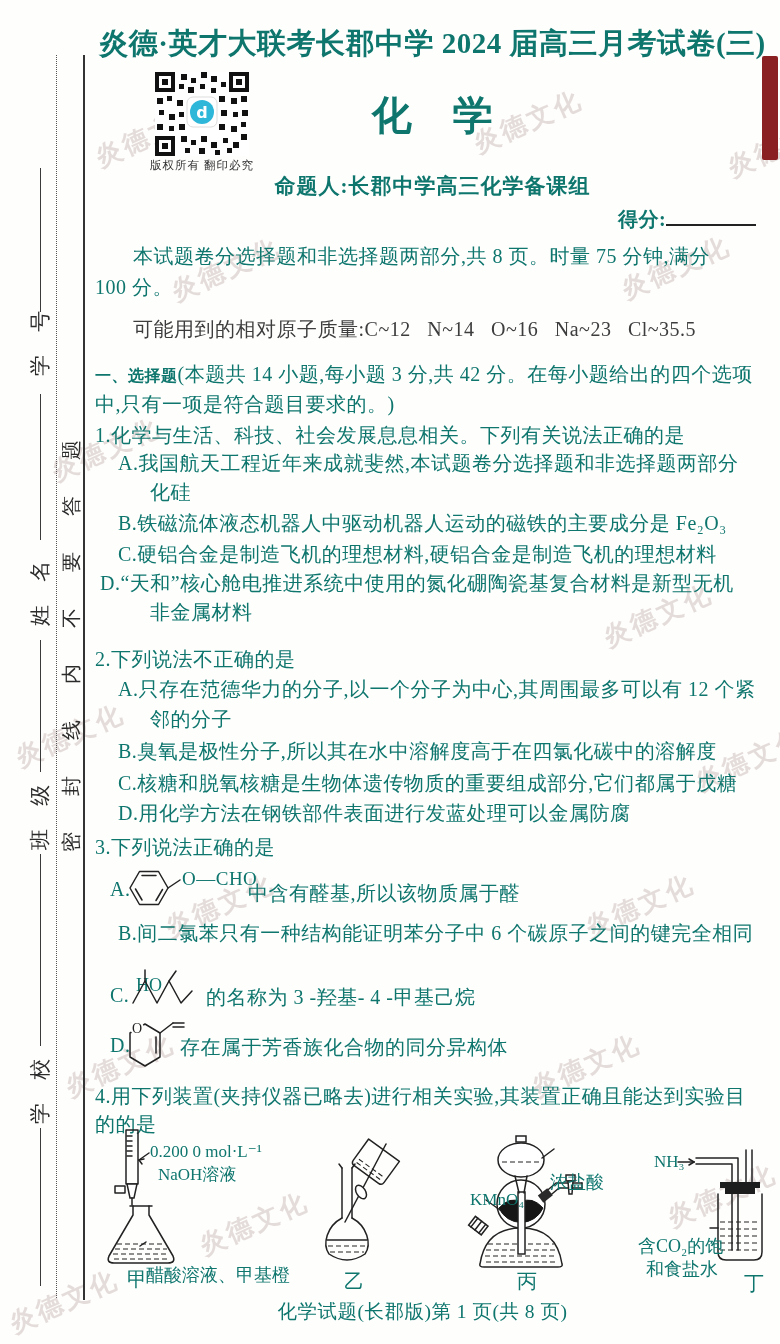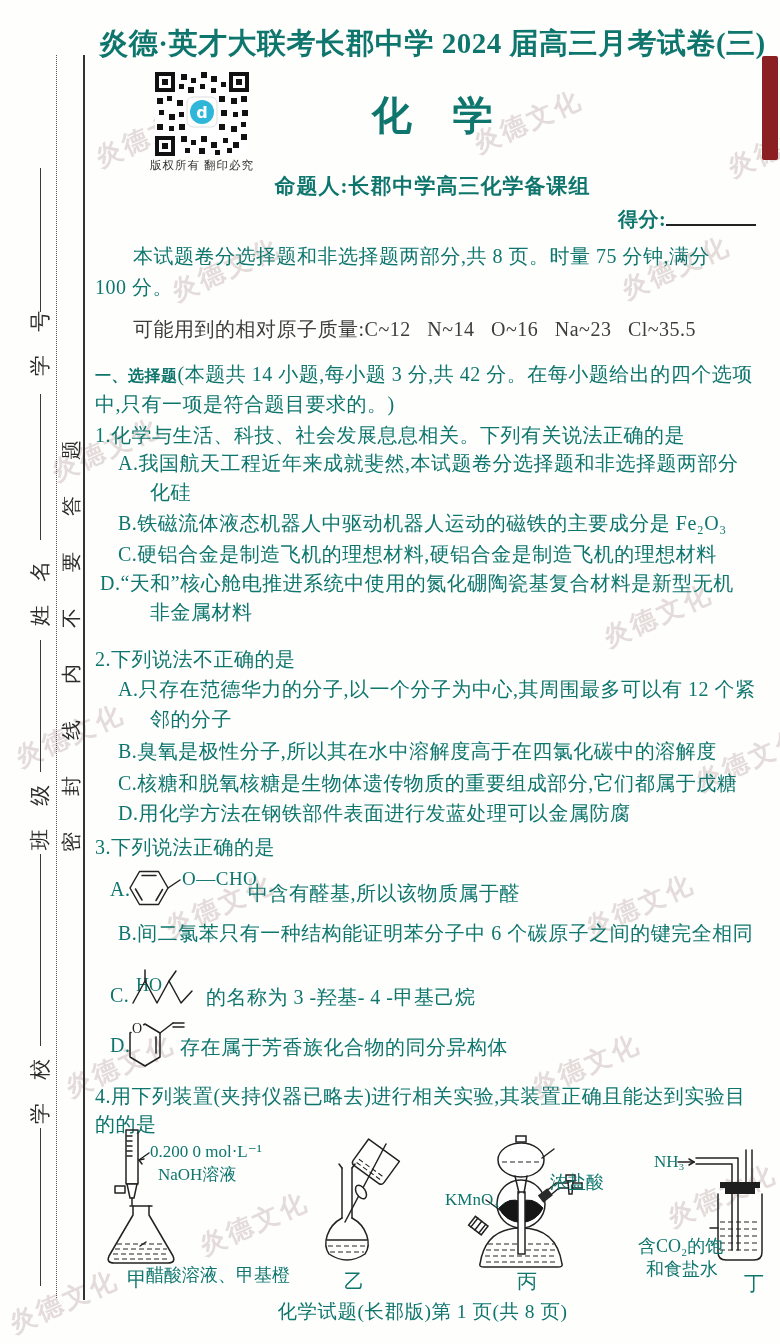--- a/index.html
+++ b/index.html
@@ -264,21 +264,21 @@
     <polyline class="s" points="101,58 114,47 140,47"></polyline>
     <polyline class="s" points="104,63 117,52 140,52"></polyline>
     <line class="s" x1="140" y1="47" x2="140" y2="52"></line>
     <rect class="sf" x="124" y="39" width="9" height="6"></rect>
     <polygon class="sf" points="126,45 131,45 130,58 127,58"></polygon>
     <rect x="97" y="55" width="12" height="9" fill="#2a2a2a" transform="rotate(-38 103 59)"></rect>
     <line class="s" x1="100" y1="22" x2="112" y2="13" stroke-width="1"></line>
     <line class="s" x1="44" y1="64" x2="58" y2="74" stroke-width="1"></line>
   </svg>
   <div class="line mid" style="left:550px;top:1146px">浓盐酸</div>
-  <div class="line small" style="left:445px;top:1190px">KMnO₄</div>
+  <div class="line small" style="left:470px;top:1190px">KMnO₄</div>
   <div class="line cap" style="left:517px;top:1268px">丙</div>
 
   <svg style="left:628px;top:1148px" width="150" height="122" viewBox="0 0 150 122">
     <line class="s" x1="50" y1="14" x2="66" y2="14"></line>
     <line class="s" x1="66" y1="14" x2="61" y2="11"></line>
     <line class="s" x1="66" y1="14" x2="61" y2="17"></line>
     <path class="s" d="M68,10 L110,10 L110,102"></path>
     <path class="s" d="M68,16 L104,16 L104,102"></path>
     <line class="s" x1="118" y1="2" x2="118" y2="44"></line>
     <line class="s" x1="124" y1="2" x2="124" y2="44"></line>

